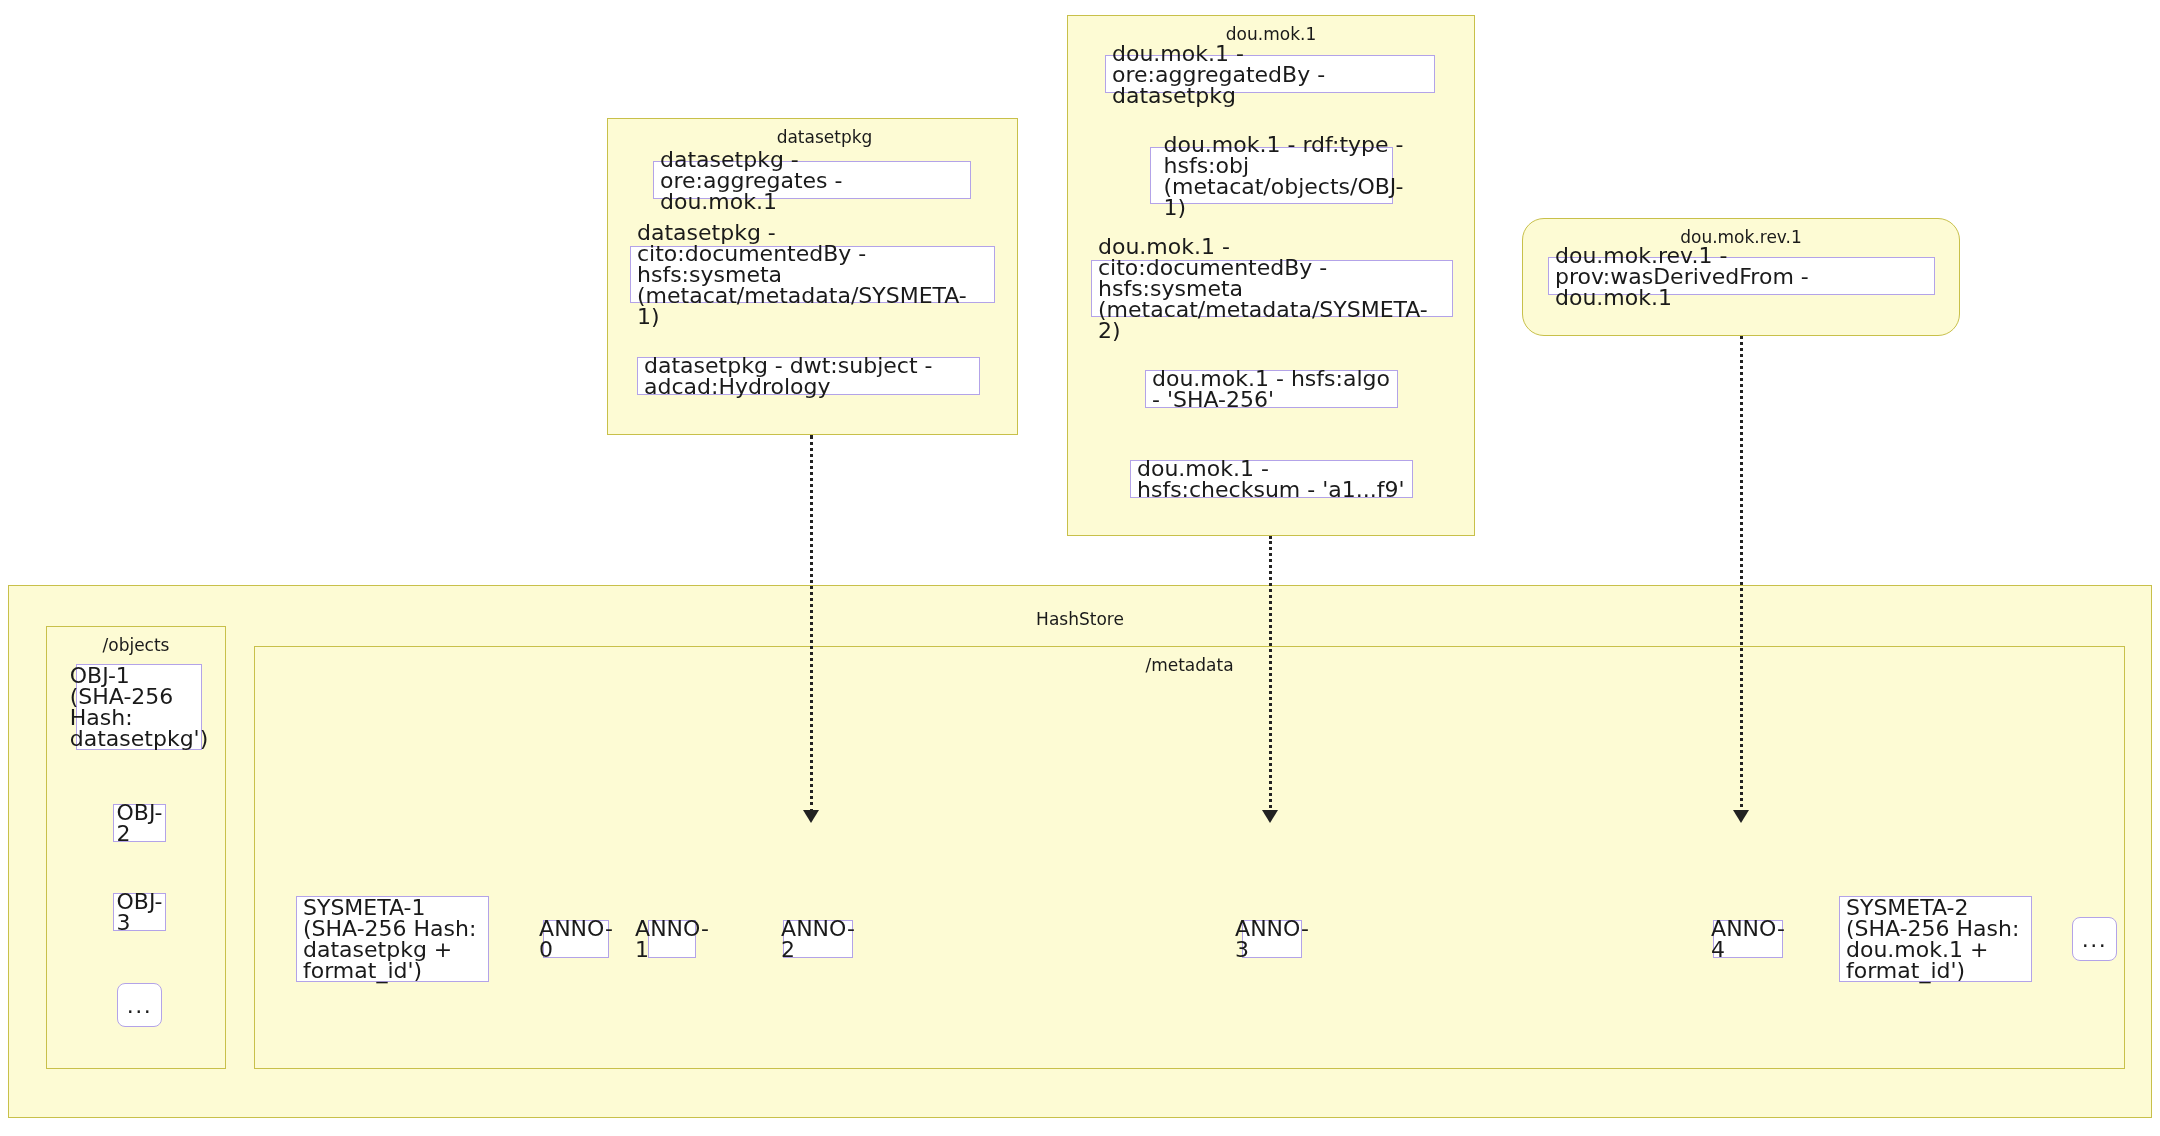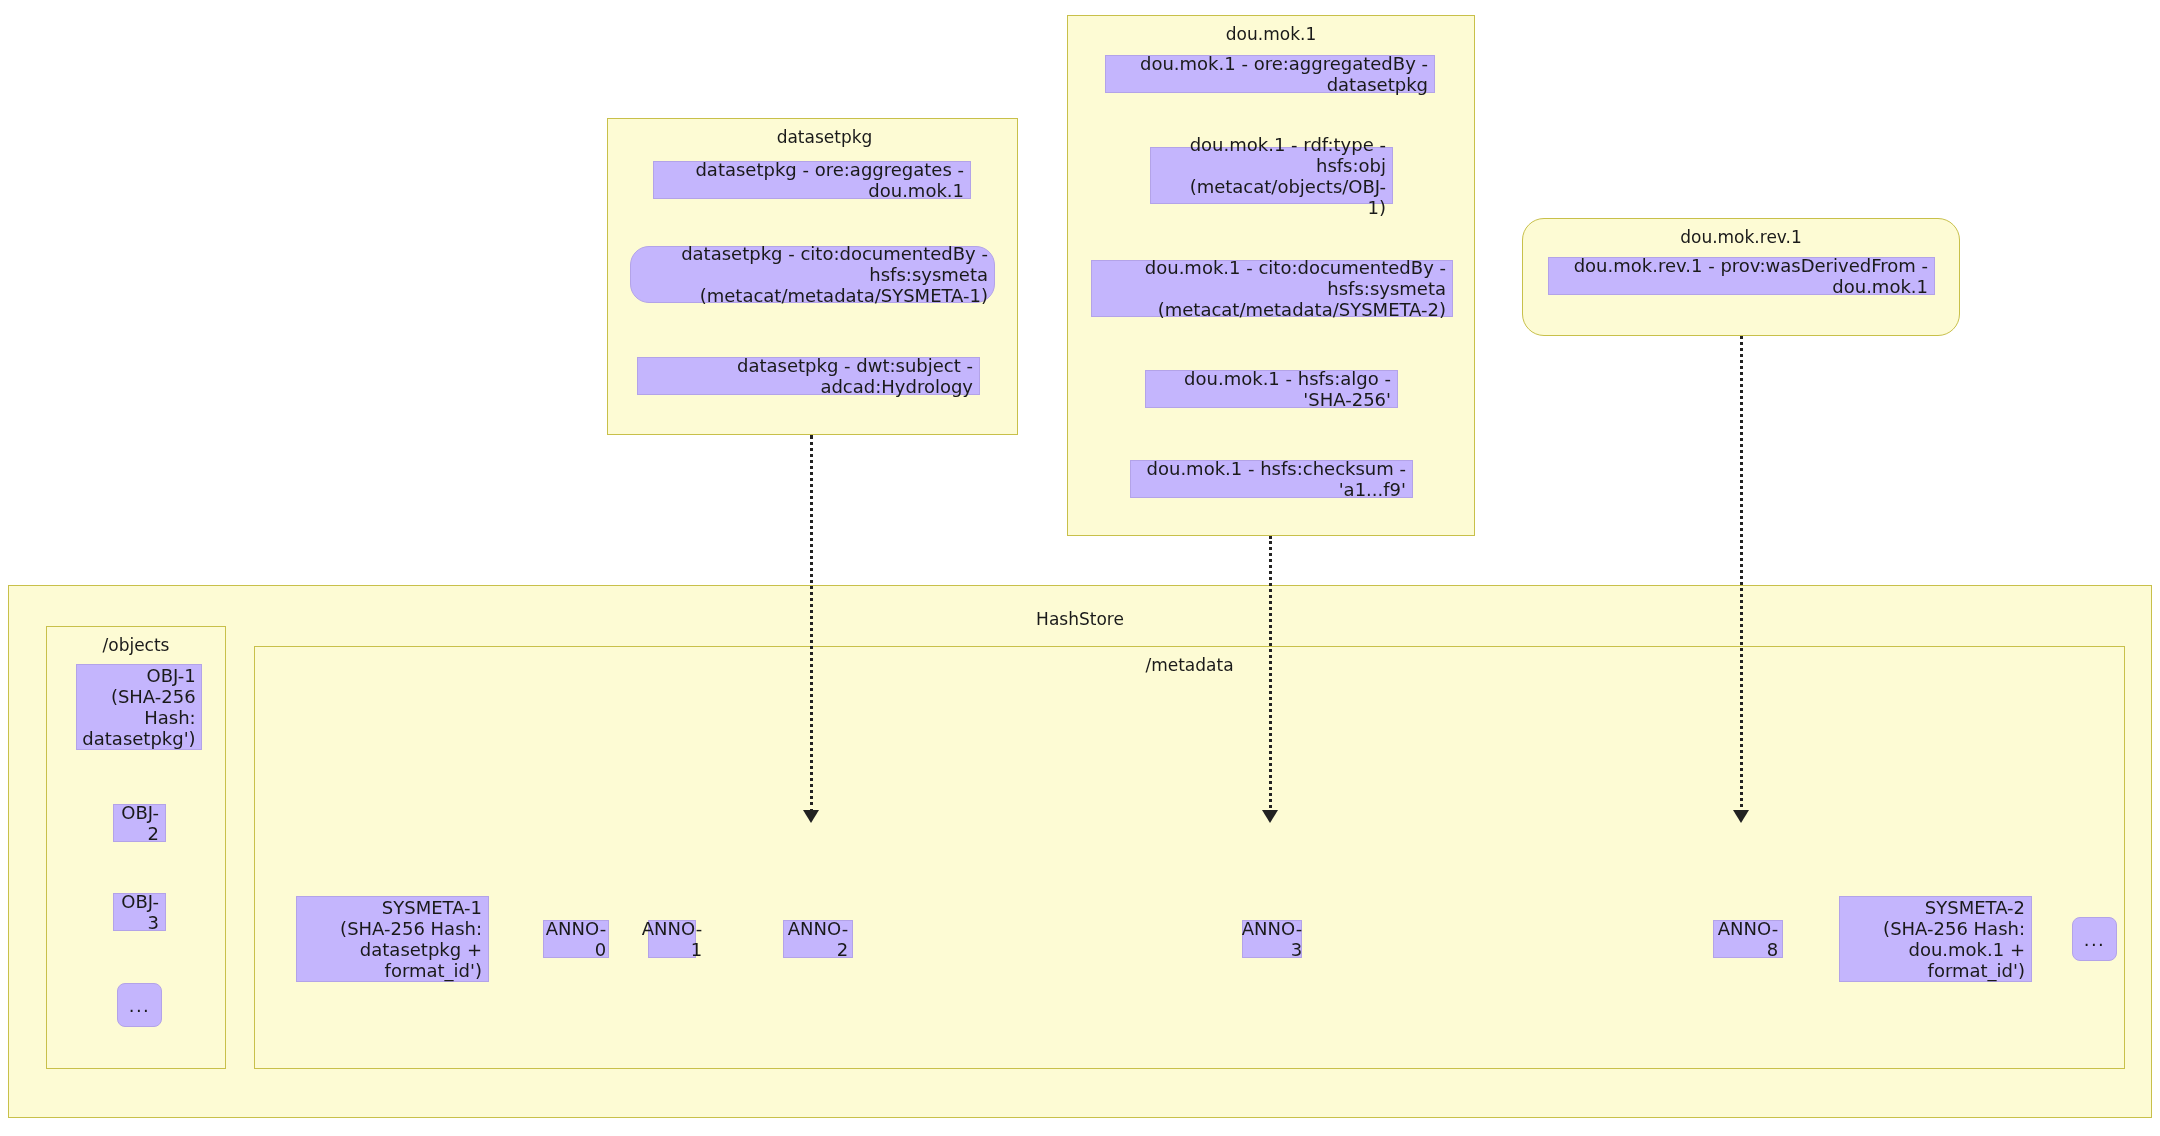--- a/index.html
+++ b/index.html
@@ -34,28 +34,28 @@
     right: 0;
     text-align: center;
     font-size: 17px;
     line-height: 20px;
     color: #1a1a1a;
     white-space: nowrap;
   }
   
   .node {
     position: absolute;
-    background: #c4b5fd;
+    background: #ffffff;
     border: 1.5px solid #b3a3e8;
     box-sizing: border-box;
     display: flex;
     align-items: center;
     justify-content: center;
-    text-align: right;
-    font-size: 18px;
+    text-align: left;
+    font-size: 22px;
     line-height: 21px;
     color: #1a1a1a;
     white-space: pre-line;
     padding: 2px 6px;
   }
   .node.rounded {
     border-radius: 8px;
     letter-spacing: 1.5px;
   }
   
@@ -77,21 +77,21 @@
 </head>
 <body>
 
 <div class="canvas">
 
   <div class="group" style="left:607px; top:118px; width:411px; height:317px;">
     <div class="group-title" style="top:8px;margin-left:24px;">datasetpkg</div>
 
     <div class="node" style="left:45px; top:42px; width:318px; height:38px;">datasetpkg - ore:aggregates - dou.mok.1</div>
 
-    <div class="node" style="left:22px; top:127px; width:365px; height:57px;border-radius:19px;">datasetpkg - cito:documentedBy - hsfs:sysmeta
+    <div class="node" style="left:22px; top:127px; width:365px; height:57px;">datasetpkg - cito:documentedBy - hsfs:sysmeta
 (metacat/metadata/SYSMETA-1)</div>
 
     <div class="node" style="left:29px; top:238px; width:343px; height:38px;">datasetpkg - dwt:subject - adcad:Hydrology</div>
   </div>
 
   <div class="group" style="left:1067px; top:15px; width:408px; height:521px;">
     <div class="group-title" style="top:8px;">dou.mok.1</div>
 
     <div class="node" style="left:37px; top:39px; width:330px; height:38px;">dou.mok.1 - ore:aggregatedBy - datasetpkg</div>
 
@@ -137,21 +137,21 @@
 datasetpkg + format_id')</div>
 
       <div class="node" style="left:288px; top:273px; width:66px; height:38px;">ANNO-0</div>
 
       <div class="node" style="left:393px; top:273px; width:48px; height:38px;">ANNO-1</div>
 
       <div class="node" style="left:528px; top:273px; width:70px; height:38px;">ANNO-2</div>
 
       <div class="node" style="left:987px; top:273px; width:60px; height:38px;">ANNO-3</div>
 
-      <div class="node" style="left:1458px; top:273px; width:70px; height:38px;">ANNO-8</div>
+      <div class="node" style="left:1458px; top:273px; width:70px; height:38px;">ANNO-4</div>
 
       <div class="node" style="left:1584px; top:249px; width:193px; height:86px;">SYSMETA-2
 (SHA-256 Hash:
 dou.mok.1 + format_id')</div>
 
       <div class="node rounded" style="left:1817px; top:270px; width:45px; height:44px;">...</div>
     </div>
   </div>
 
   <div class="edge" style="left:810px; top:435px; height:378px;"></div>

